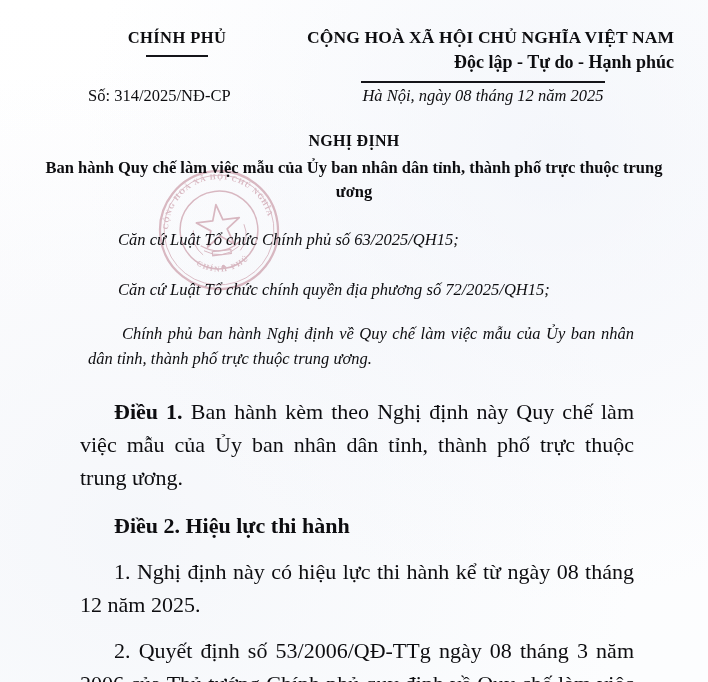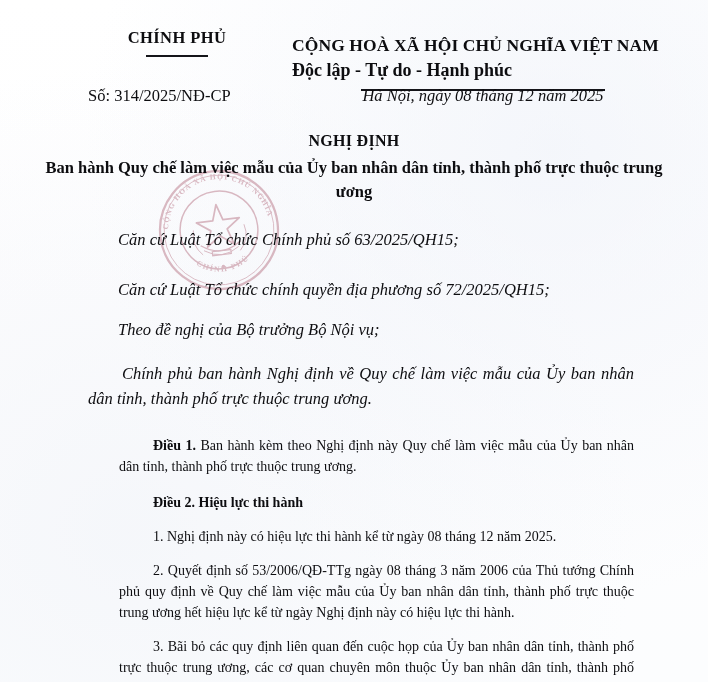--- a/index.html
+++ b/index.html
@@ -49,23 +49,23 @@
   .hdr-left {
     position: absolute;
     left: 62px;
     top: 28px;
     width: 230px;
     text-align: center;
   }
   .hdr-right {
     position: absolute;
     left: 292px;
-    top: 35px;
+    top: 27px;
     width: 382px;
-    text-align: left;
+    text-align: right;
   }
   .org-name {
     font-weight: bold;
     font-size: 16.5px;
     letter-spacing: 0.4px;
     white-space: nowrap;
   }
   .rule-short {
     width: 62px;
     height: 2px;
@@ -145,22 +145,22 @@
   .preamble {
     font-style: italic;
     font-size: 16.5px;
     margin: 22px 74px 0 88px;
     text-align: justify;
     text-indent: 34px;
     line-height: 1.50;
   }
 
   .article {
-    font-size: 14px;
-    margin: 0 74px 0 119px;
+    font-size: 22px;
+    margin: 0 74px 0 80px;
     text-align: justify;
     text-indent: 34px;
     line-height: 1.50;
   }
   .art1  { margin-top: 24px; }
   .art2h { margin-top: 15px; }
   .cl1   { margin-top: 13px; }
   .cl2   { margin-top: 13px; }
   .cl3   { margin-top: 13px; }
 
@@ -217,21 +217,20 @@
     <div class="place-date">Hà Nội, ngày 08 tháng 12 năm 2025</div>
   </div>
 
   <div class="body-wrap">
 
     <div class="doc-title">NGHỊ ĐỊNH</div>
     <div class="doc-subtitle">Ban hành Quy chế làm việc mẫu của Ủy ban nhân dân tỉnh, thành phố trực thuộc trung ương</div>
 
     <div class="basis b1">Căn cứ Luật Tổ chức Chính phủ số 63/2025/QH15;</div>
     <div class="basis b2">Căn cứ Luật Tổ chức chính quyền địa phương số 72/2025/QH15;</div>
-    <div class="basis b3">Theo đề nghị của Bộ trưởng Bộ Nội vụ;</div>
 
     <div class="preamble">Chính phủ ban hành Nghị định về Quy chế làm việc mẫu của Ủy ban nhân dân tỉnh, thành phố trực thuộc trung ương.</div>
 
     <div class="article art1">
       <b class="lbl">Điều 1.</b><span> Ban hành kèm theo Nghị định này Quy chế làm việc mẫu của Ủy ban nhân dân tỉnh, thành phố trực thuộc trung ương.</span>
     </div>
 
     <div class="article art2h">Điều 2. Hiệu lực thi hành</div>
 
     <div class="article cl1">1. Nghị định này có hiệu lực thi hành kể từ ngày 08 tháng 12 năm 2025.</div>

